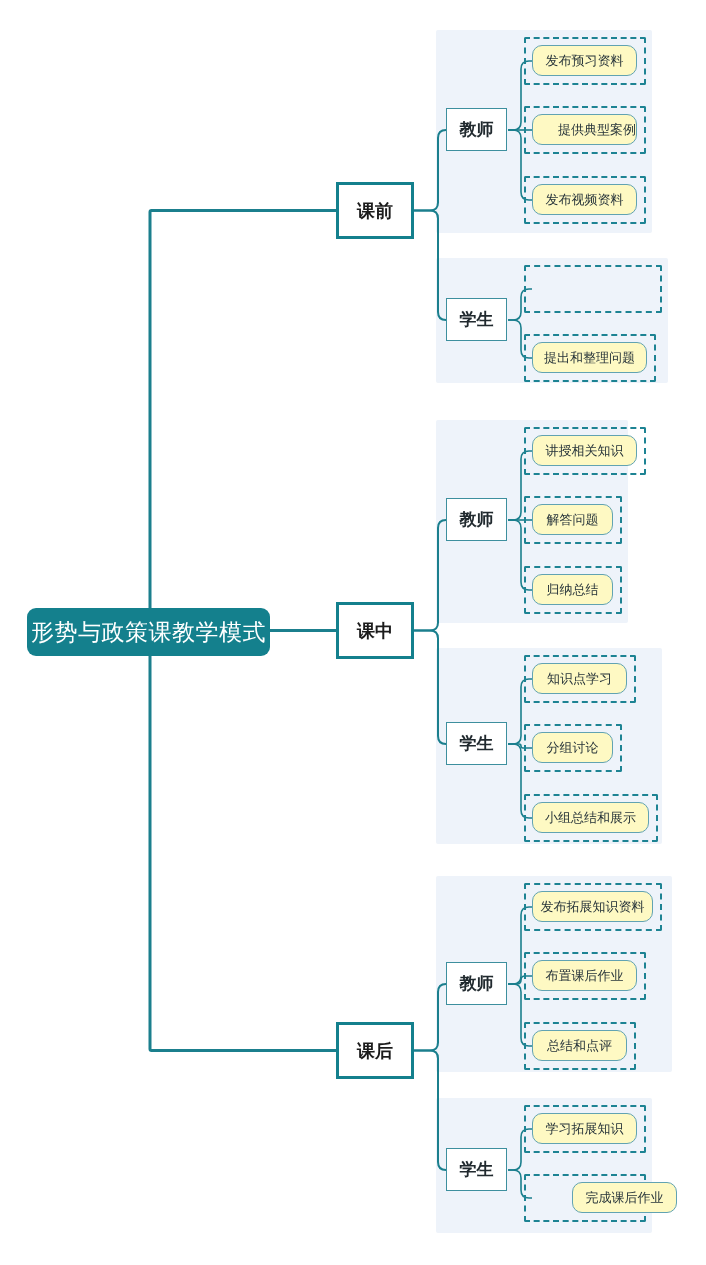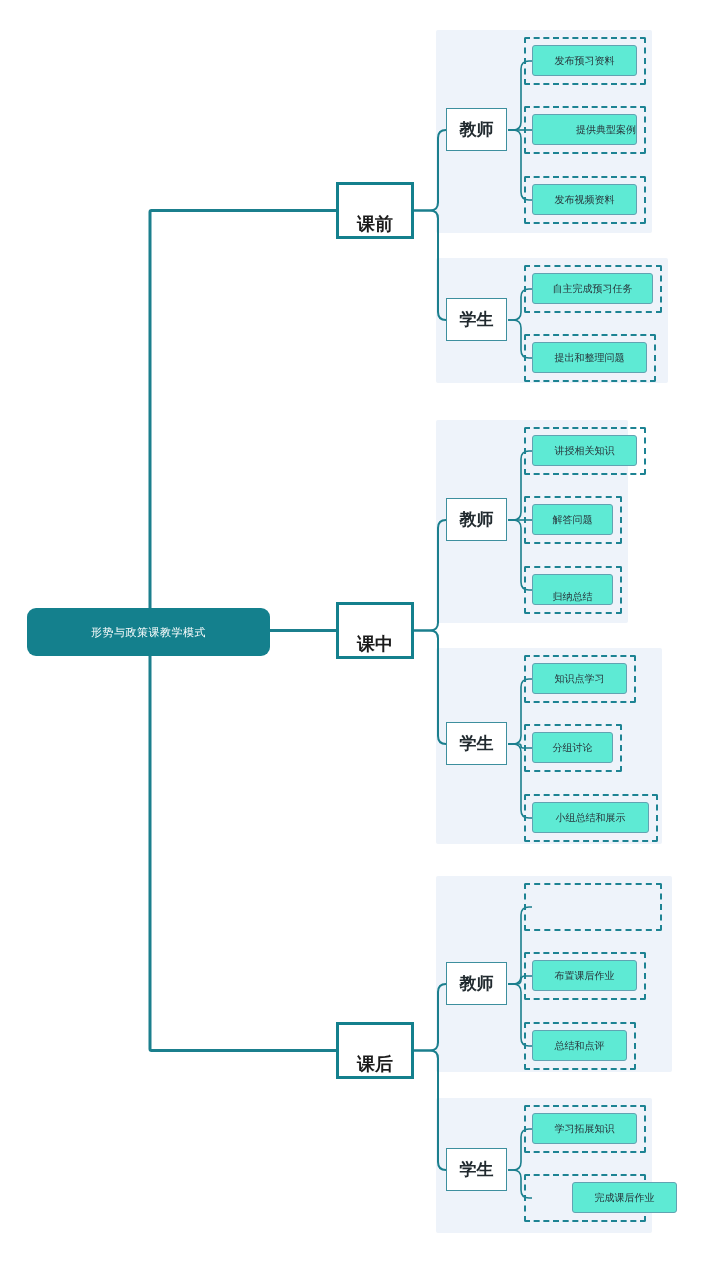--- a/index.html
+++ b/index.html
@@ -35,36 +35,36 @@
 
   
   .root-node {
     position: absolute;
     background: #14808d;
     color: #ffffff;
     border-radius: 9px;
     display: flex;
     align-items: center;
     justify-content: center;
-    font-size: 11px;
+    font-size: 23px;
     letter-spacing: 0.5px;
     white-space: nowrap;
     z-index: 5;
   }
 
   
   .stage-node {
     position: absolute;
     background: #ffffff;
     border: 3px solid #14808d;
     color: #1b1b1b;
     font-weight: bold;
     font-size: 18px;
     display: flex;
-    align-items: flex-end;
+    align-items: center;
     justify-content: center;
     white-space: nowrap;
     z-index: 5;
   }
 
   
   .role-node {
     position: absolute;
     background: #ffffff;
     border: 1.5px solid #3d8f9e;
@@ -81,25 +81,25 @@
   
   .leaf-frame {
     position: absolute;
     border: 2px dashed #1d8393;
     border-radius: 2px;
     z-index: 4;
   }
   
   .leaf-chip {
     position: absolute;
-    background: #5eead4;
+    background: #fef9c3;
     border: 1.5px solid #61a3b2;
-    border-radius: 3px;
+    border-radius: 10px;
     color: #27343a;
-    font-size: 10px;
+    font-size: 13px;
     display: flex;
     align-items: center;
     justify-content: center;
     white-space: nowrap;
     z-index: 5;
   }
 </style>
 </head>
 <body>
 
@@ -192,44 +192,44 @@
 
   <div class="leaf-chip" id="lc-0" style="left: 532px; top: 45px; width: 103px; height: 29px;">
     <span>发布预习资料</span>
   </div>
   <div class="leaf-chip" id="lc-1" style="left: 532px; top: 114px; width: 103px; height: 29px; justify-content: flex-end;">
     <span>提供典型案例</span>
   </div>
   <div class="leaf-chip" id="lc-2" style="left: 532px; top: 184px; width: 103px; height: 29px;">
     <span>发布视频资料</span>
   </div>
-  <div class="leaf-chip" id="lc-3" style="left: 532px; top: 273px; width: 119px; height: 29px;">
-    <span>自主完成预习任务</span>
-  </div>
   <div class="leaf-chip" id="lc-4" style="left: 532px; top: 342px; width: 113px; height: 29px;">
     <span>提出和整理问题</span>
   </div>
   <div class="leaf-chip" id="lc-5" style="left: 532px; top: 435px; width: 103px; height: 29px;">
     <span>讲授相关知识</span>
   </div>
   <div class="leaf-chip" id="lc-6" style="left: 532px; top: 504px; width: 79px; height: 29px; font-family: Liberation Serif, serif;">
     <span>解答问题</span>
   </div>
-  <div class="leaf-chip" id="lc-7" style="left: 532px; top: 574px; width: 79px; height: 29px; align-items: flex-end;">
+  <div class="leaf-chip" id="lc-7" style="left: 532px; top: 574px; width: 79px; height: 29px;">
     <span>归纳总结</span>
   </div>
   <div class="leaf-chip" id="lc-8" style="left: 532px; top: 663px; width: 93px; height: 29px; font-family: Liberation Mono, monospace;">
     <span>知识点学习</span>
   </div>
   <div class="leaf-chip" id="lc-9" style="left: 532px; top: 732px; width: 79px; height: 29px;">
     <span>分组讨论</span>
   </div>
   <div class="leaf-chip" id="lc-10" style="left: 532px; top: 802px; width: 115px; height: 29px;">
     <span>小组总结和展示</span>
   </div>
+  <div class="leaf-chip" id="lc-11" style="left: 532px; top: 891px; width: 119px; height: 29px;">
+    <span>发布拓展知识资料</span>
+  </div>
   <div class="leaf-chip" id="lc-12" style="left: 532px; top: 960px; width: 103px; height: 29px;">
     <span>布置课后作业</span>
   </div>
   <div class="leaf-chip" id="lc-13" style="left: 532px; top: 1030px; width: 93px; height: 29px;">
     <span>总结和点评</span>
   </div>
   <div class="leaf-chip" id="lc-14" style="left: 532px; top: 1113px; width: 103px; height: 29px; text-align: center;">
     <span>学习拓展知识</span>
   </div>
   <div class="leaf-chip" id="lc-15" style="left: 532px; top: 1182px; width: 103px; height: 29px; margin-left: 40px;">

